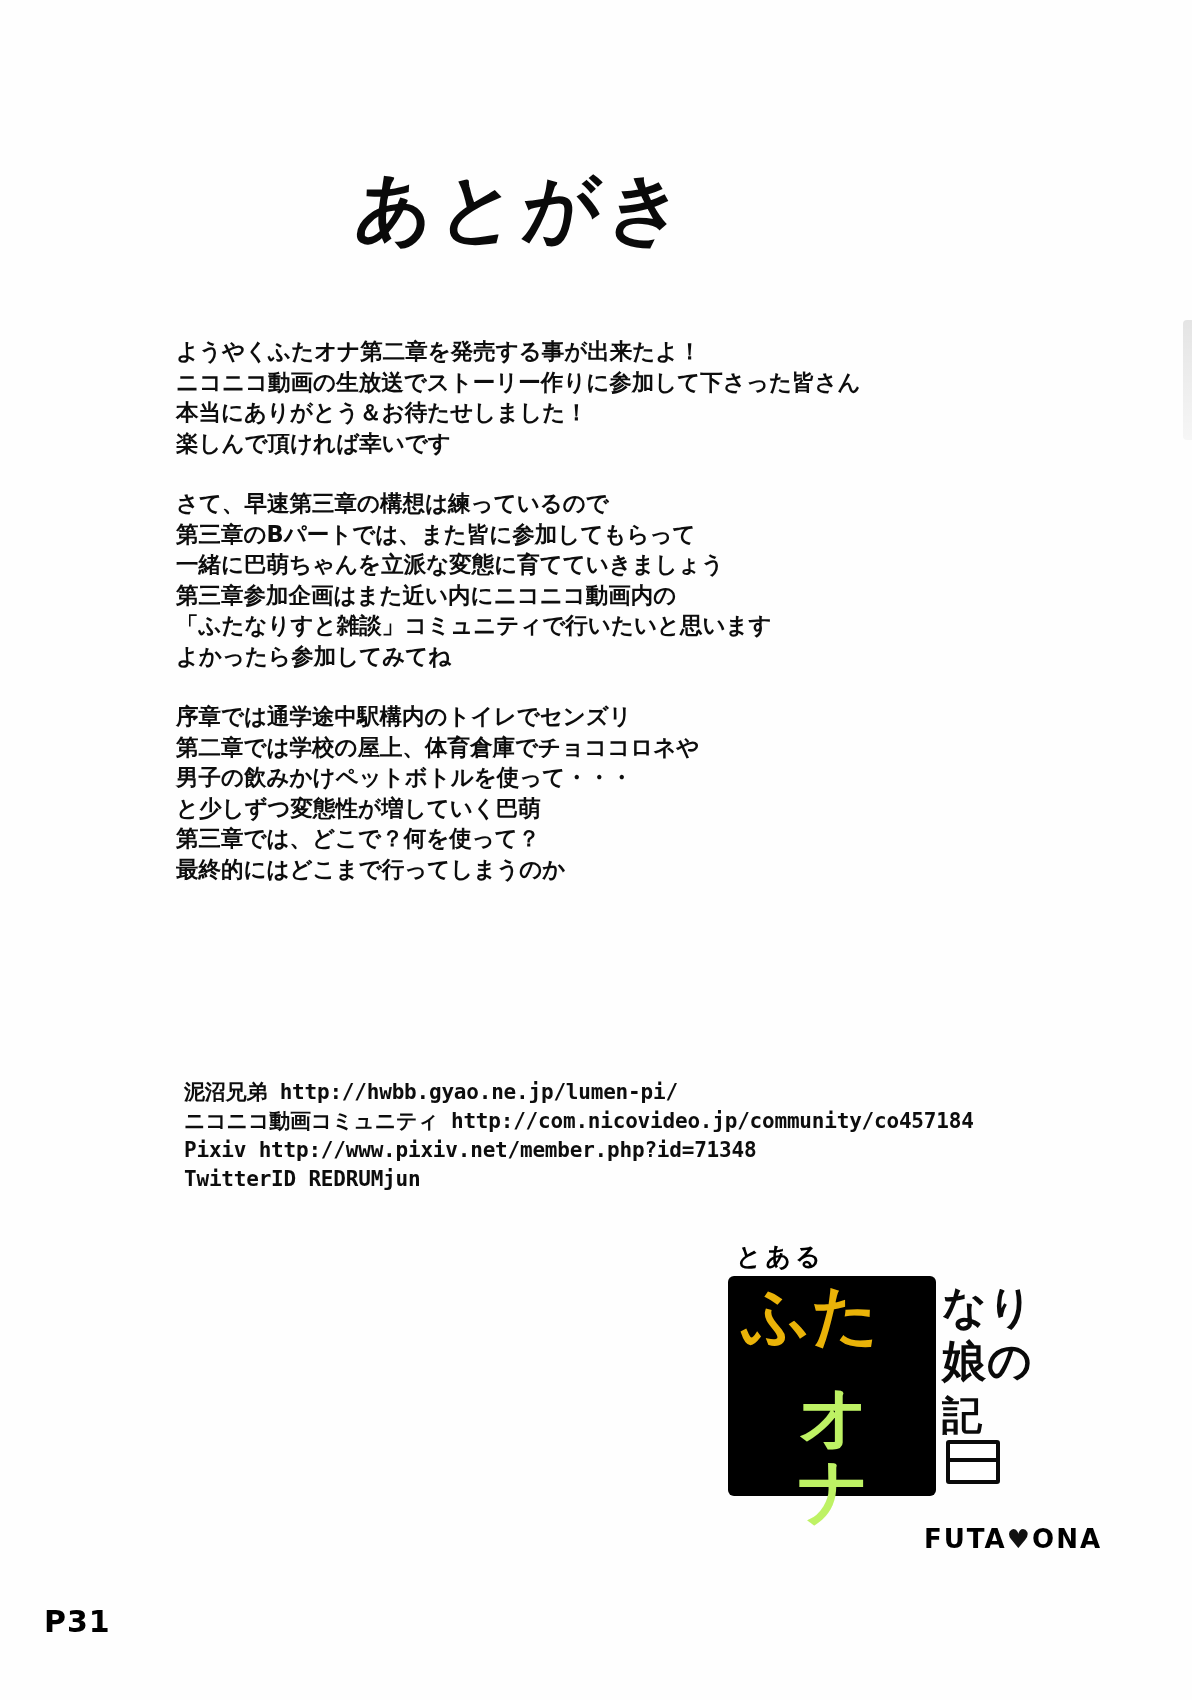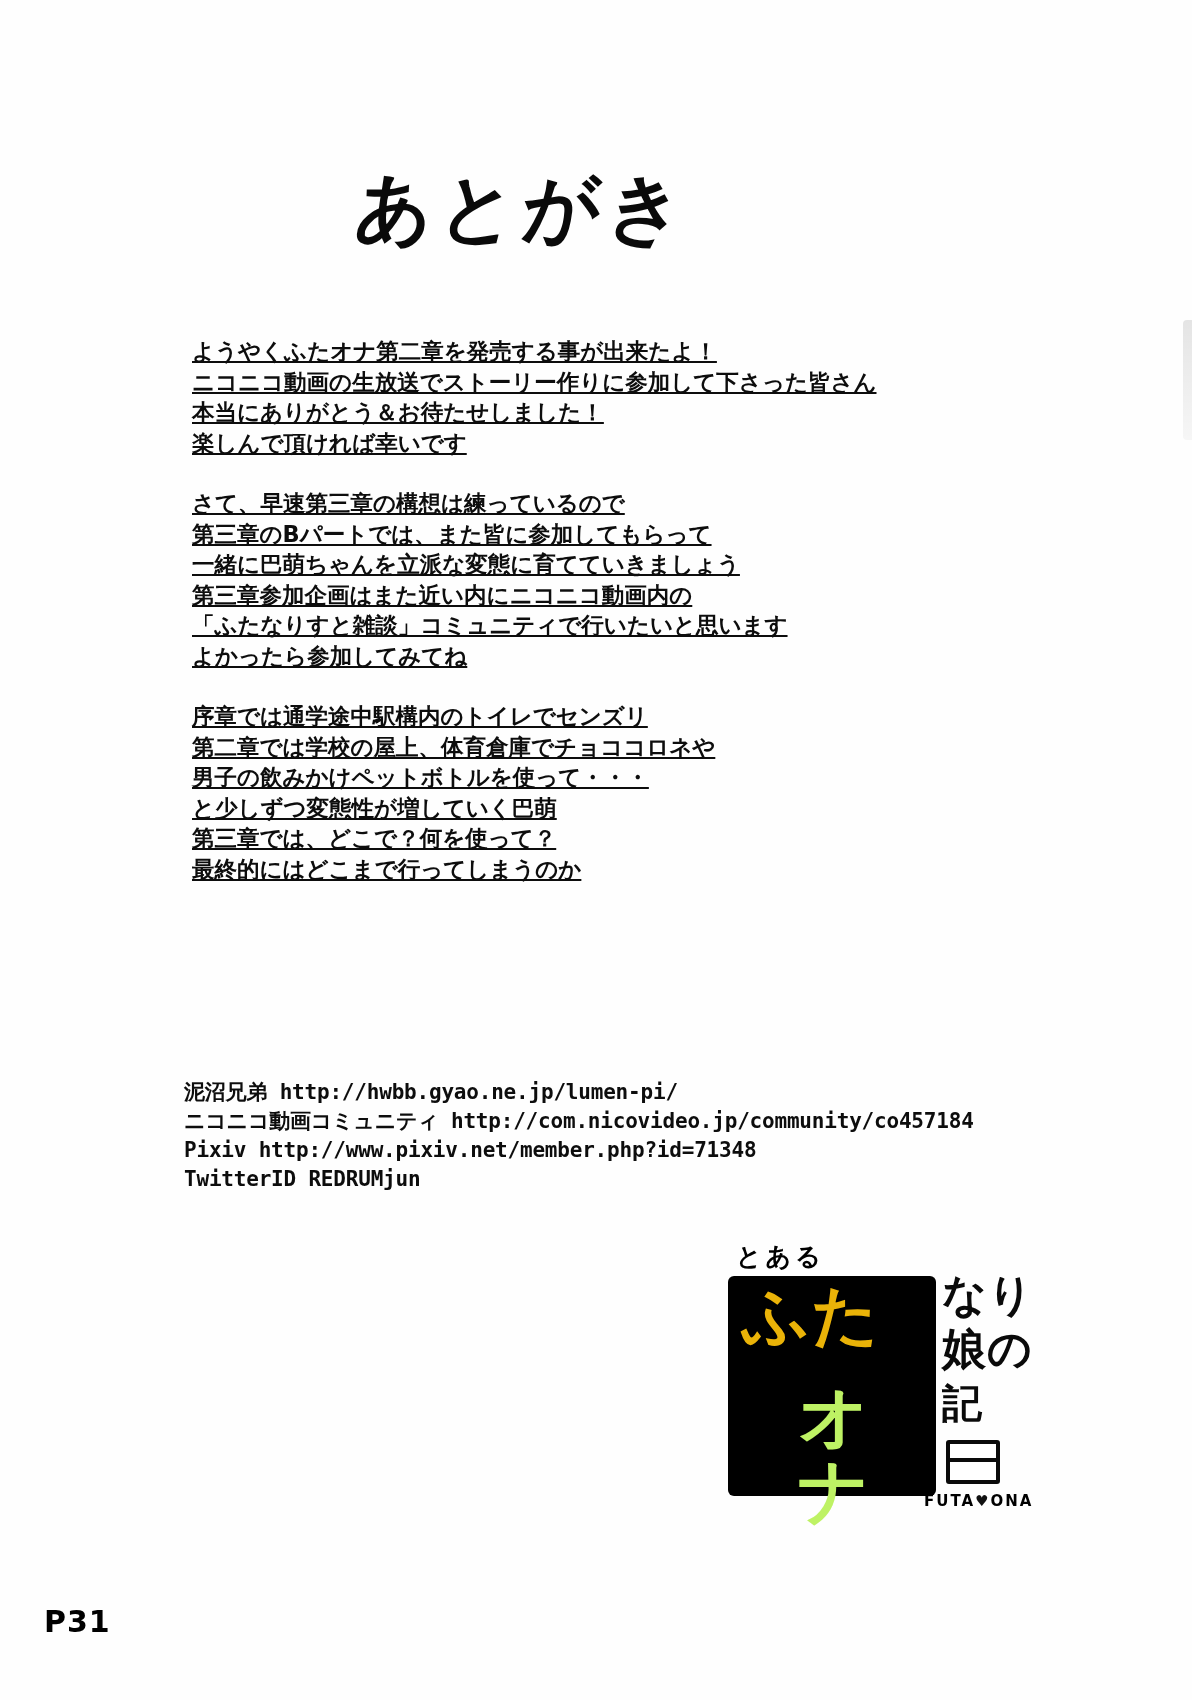--- a/index.html
+++ b/index.html
@@ -26,29 +26,28 @@
     top: 158px;
     font-size: 76px;
     font-weight: bold;
     letter-spacing: 6px;
     font-family: "DejaVu Sans", sans-serif;
     color: #0a0a0a;
     transform: skewX(-3deg);
   }
   .body-text {
     position: absolute;
-    left: 192px;
+    left: 176px;
     top: 336px;
     width: 880px;
     font-size: 22.5px;
     line-height: 30.5px;
     font-weight: bold;
     color: #0d0d0d;
     font-family: "DejaVu Sans", sans-serif;
-    text-decoration: underline;
   }
   .para {
     margin: 0 0 30px 0;
     white-space: pre-line;
   }
   .para:last-child { margin-bottom: 0; }
   .links {
     position: absolute;
     left: 176px;
     top: 1078px;
@@ -112,36 +111,36 @@
     font-size: 70px;
     font-weight: bold;
     color: #bef264;
     letter-spacing: 2px;
     line-height: 74px;
     margin-left: 48px;
   }
   .logo-right {
     position: absolute;
     left: 214px;
-    top: 28px;
+    top: 40px;
     width: 126px;
   }
   .logo-r-line {
     font-size: 44px;
     font-weight: bold;
     line-height: 54px;
     letter-spacing: 1px;
     color: #0a0a0a;
   }
   .logo-r-line.small { font-size: 40px; }
   .logo-caption {
     position: absolute;
     left: 196px;
-    top: 252px;
-    font-size: 15px;
+    top: 284px;
+    font-size: 26px;
     font-weight: bold;
     letter-spacing: 2px;
     white-space: nowrap;
   }
   .heart {
     display: inline-block;
     color: #111;
   }
   .diary-icon {
     position: absolute;

